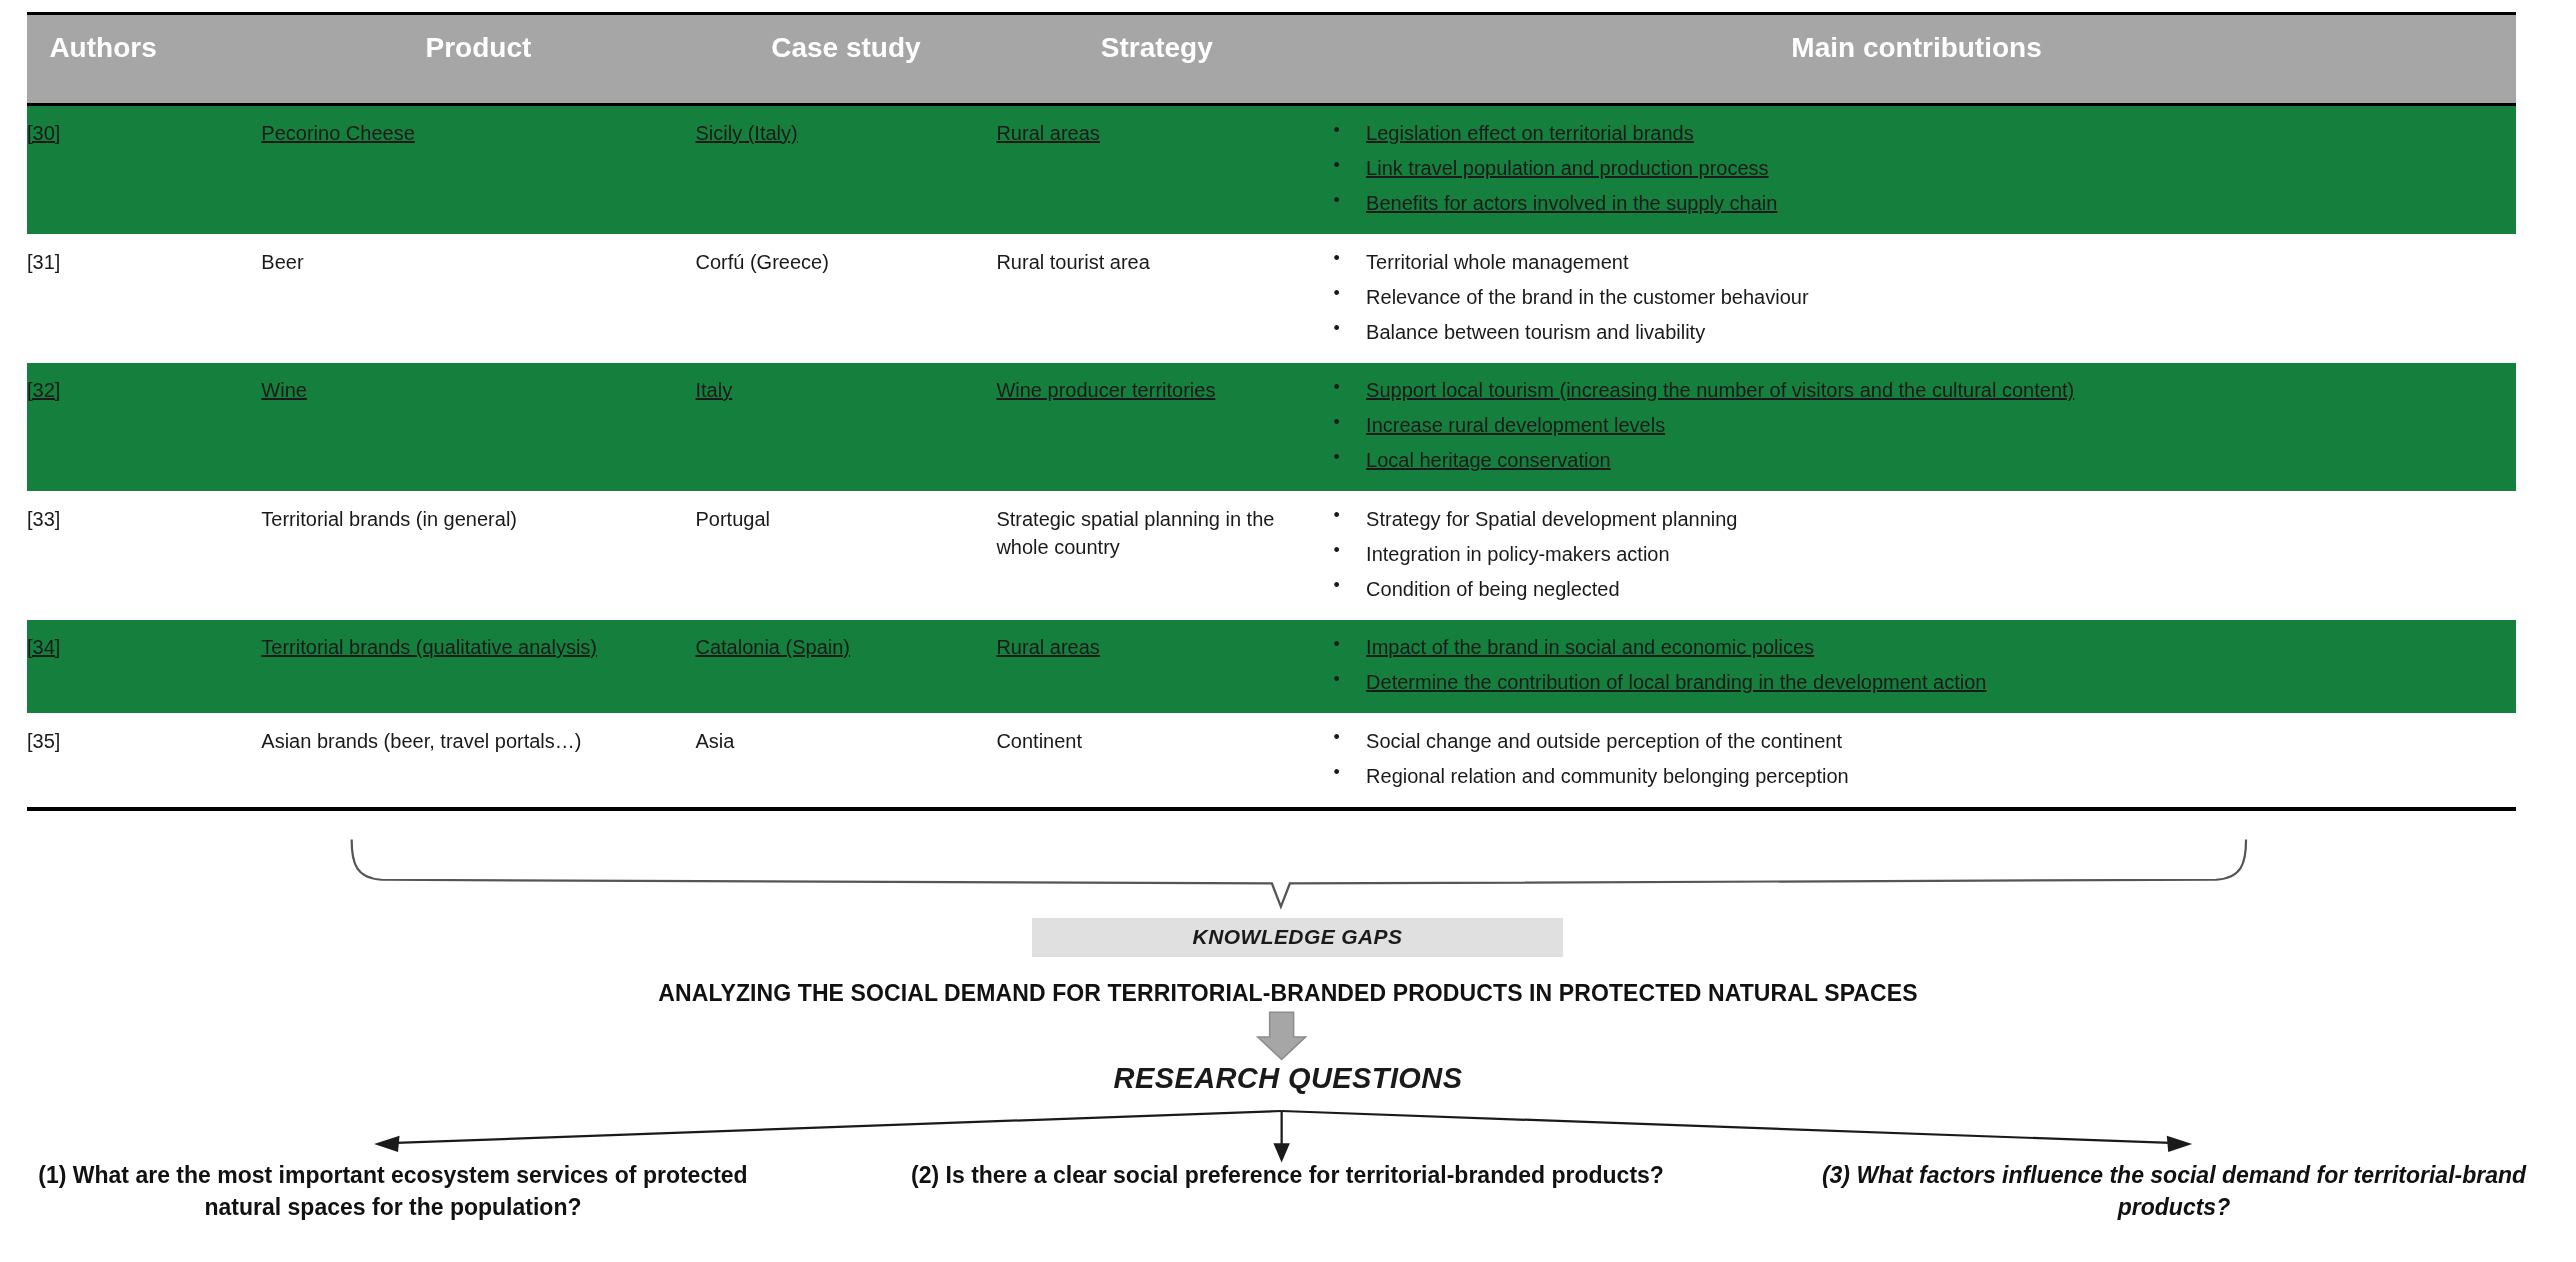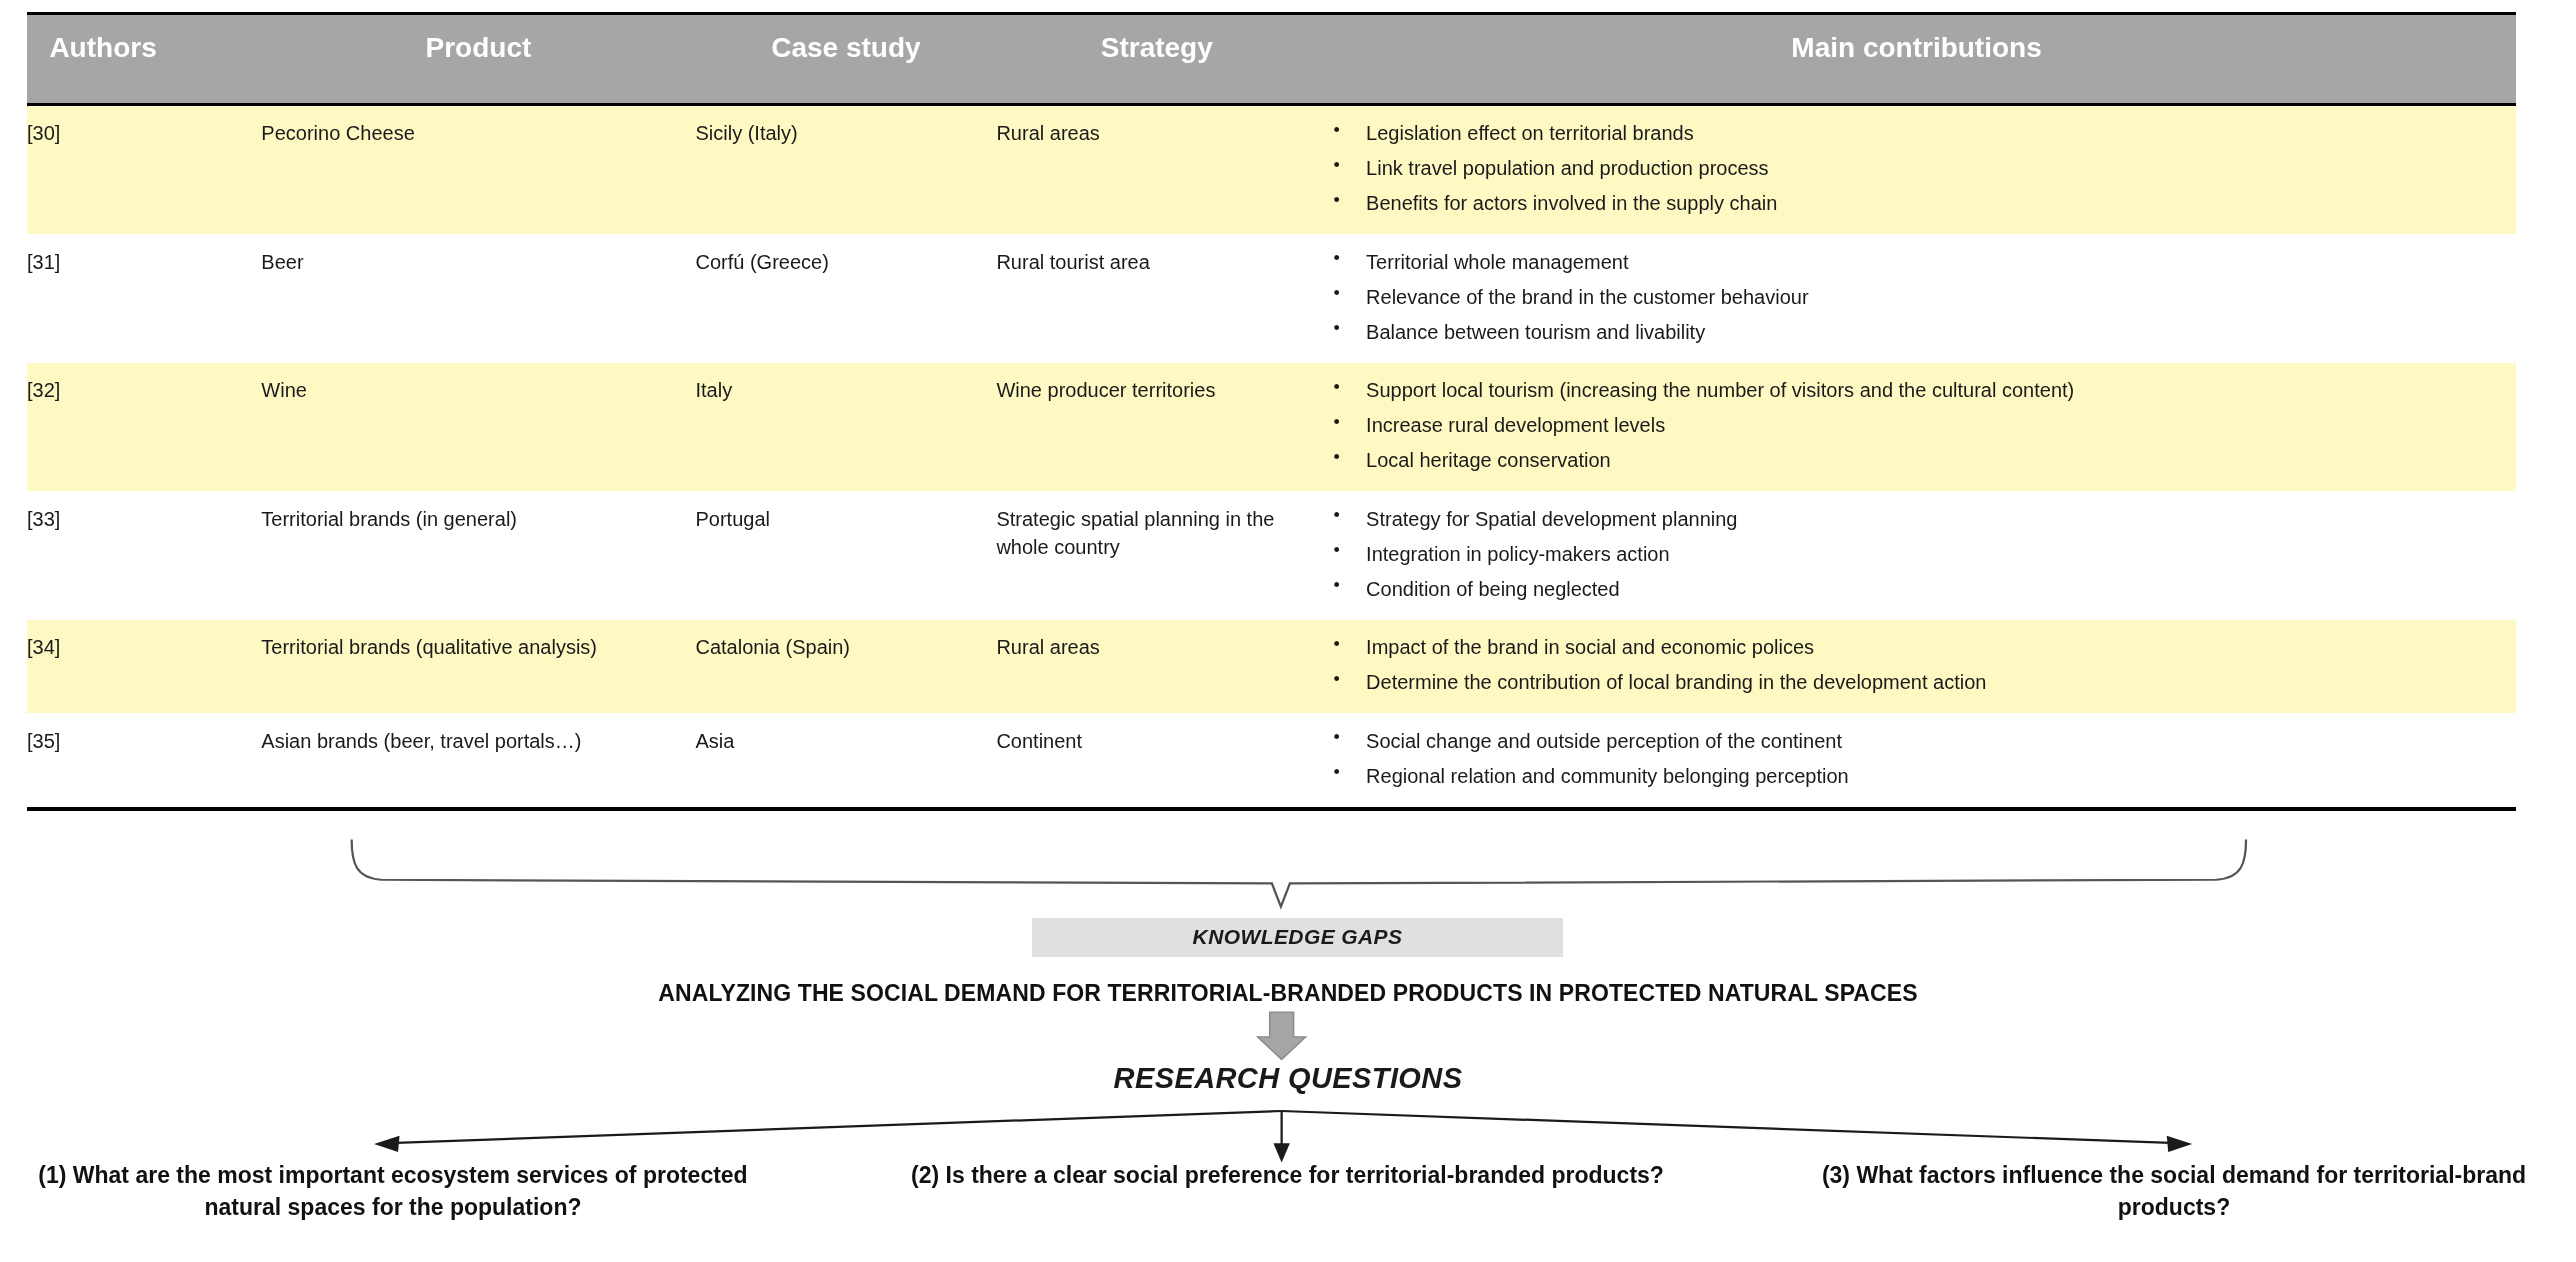--- a/index.html
+++ b/index.html
@@ -34,21 +34,21 @@
     border-bottom:3.7px solid #000000;
   }
   table.lit thead th.c-authors{text-align:left;padding-left:22.4px;}
   table.lit tbody td{
     font-size:20px;
     vertical-align:top;
     padding:13.5px 0 16.5px 0;
     line-height:1.42;
     color:#1a1a1a;
   }
-  tr.shade td{background:#fef9c3;}
+  tr.shade td{background:#15803d;text-decoration:underline;}
   tr.plain td{background:#ffffff;}
   tr.last td{border-bottom:4.5px solid #000000;margin-left:8px;}
   td.c-authors{padding-left:22.4px;}
   td.c-product{padding-left:6px;}
   td.c-case{padding-left:7.5px;}
   td.c-terr{padding-left:7.5px;padding-right:19.5px;}
   td.c-main{padding-left:0;padding-right:10.5px;}
 
   ul.contrib{
     list-style:none;
@@ -123,21 +123,21 @@
   .rq{
     position:absolute;
     text-align:center;
     font-size:23px;
     font-weight:bold;
     line-height:1.38;
     color:#111111;
   }
   .rq1{left:15px;  top:1160px; width:756px;}
   .rq2{left:887px;top:1160px; width:801px;}
-  .rq3{left:1796px;top:1160px; width:756px;}
+  .rq3{left:1796px;top:1160px; width:756px;font-style:italic;}
 </style>
 </head>
 <body>
 
 <div class="table-wrap">
   <table class="lit">
     <thead>
       <tr>
         <th class="c-authors" style="width:8.6%">Authors</th>
         <th style="width:17.6%">Product</th>

